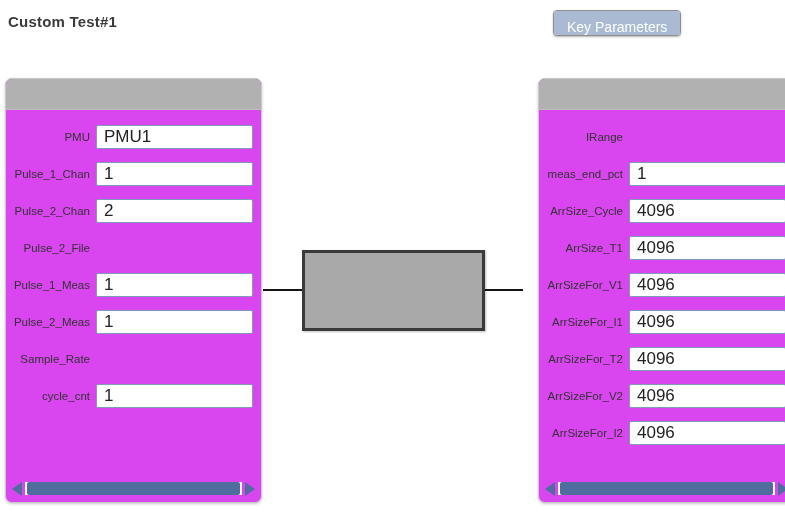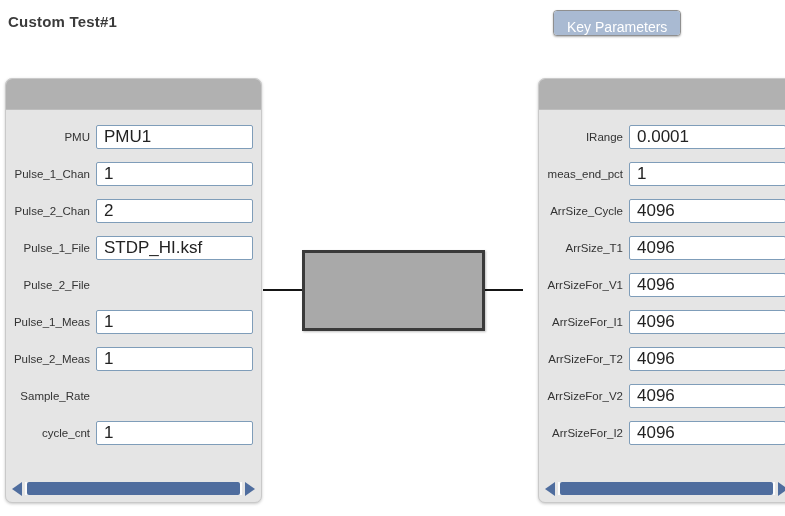--- a/index.html
+++ b/index.html
@@ -18,21 +18,21 @@
     box-shadow:0 1px 2px rgba(0,0,0,.30);background:#fff;box-sizing:border-box;
   }
   .toggle-btn{
     font-size:14px;padding:16px 13px;display:flex;align-items:center;
     cursor:pointer;white-space:nowrap;user-select:none;
   }
   .toggle-btn.selected{background:#a9bad2;color:#ffffff;}
   .toggle-btn.unselected{background:#ffffff;color:#2f2f2f;border-left:1px solid #b5b5b5;}
   
   .panel{
-    position:absolute;top:78px;width:257px;height:425px;background:#e5e5e5;
+    position:absolute;top:78px;width:257px;height:425px;background:#d946ef;
     border:1px solid #c9c9c9;border-radius:7px;box-sizing:border-box;
     box-shadow:0 1px 3px rgba(0,0,0,.22);
   }
   #left-panel{left:5px;}
   #right-panel{left:523px;margin-left:15px;}
   .panel-header{
     height:30px;background:#b1b1b1;border-radius:6px 6px 0 0;
     border-bottom:1px solid #bdbdbd;
   }
   .panel-body{padding-top:8px;}
@@ -87,24 +87,20 @@
   </div>
       <div class="field-row">
     <div class="field-label">Pulse_1_Chan</div>
     <input class="field-input" type="text" value="1" style="">
   </div>
       <div class="field-row">
     <div class="field-label">Pulse_2_Chan</div>
     <input class="field-input" type="text" value="2" style="">
   </div>
       <div class="field-row">
-    <div class="field-label">Pulse_1_File</div>
-    <input class="field-input" type="text" value="STDP_HI.ksf" style="">
-  </div>
-      <div class="field-row">
     <div class="field-label">Pulse_2_File</div>
   </div>
       <div class="field-row">
     <div class="field-label">Pulse_1_Meas</div>
     <input class="field-input" type="text" value="1" style="">
   </div>
       <div class="field-row">
     <div class="field-label">Pulse_2_Meas</div>
     <input class="field-input" type="text" value="1" style="">
   </div>
@@ -123,21 +119,20 @@
     </div>
     <div class="scroll-arrow right"></div>
   </div>
 </div>
 
 <div class="panel" id="right-panel">
   <div class="panel-header"></div>
   <div class="panel-body">
       <div class="field-row">
     <div class="field-label">IRange</div>
-    <input class="field-input" type="text" value="0.0001" style="">
   </div>
       <div class="field-row">
     <div class="field-label">meas_end_pct</div>
     <input class="field-input" type="text" value="1" style="">
   </div>
       <div class="field-row">
     <div class="field-label">ArrSize_Cycle</div>
     <input class="field-input" type="text" value="4096" style="">
   </div>
       <div class="field-row">

